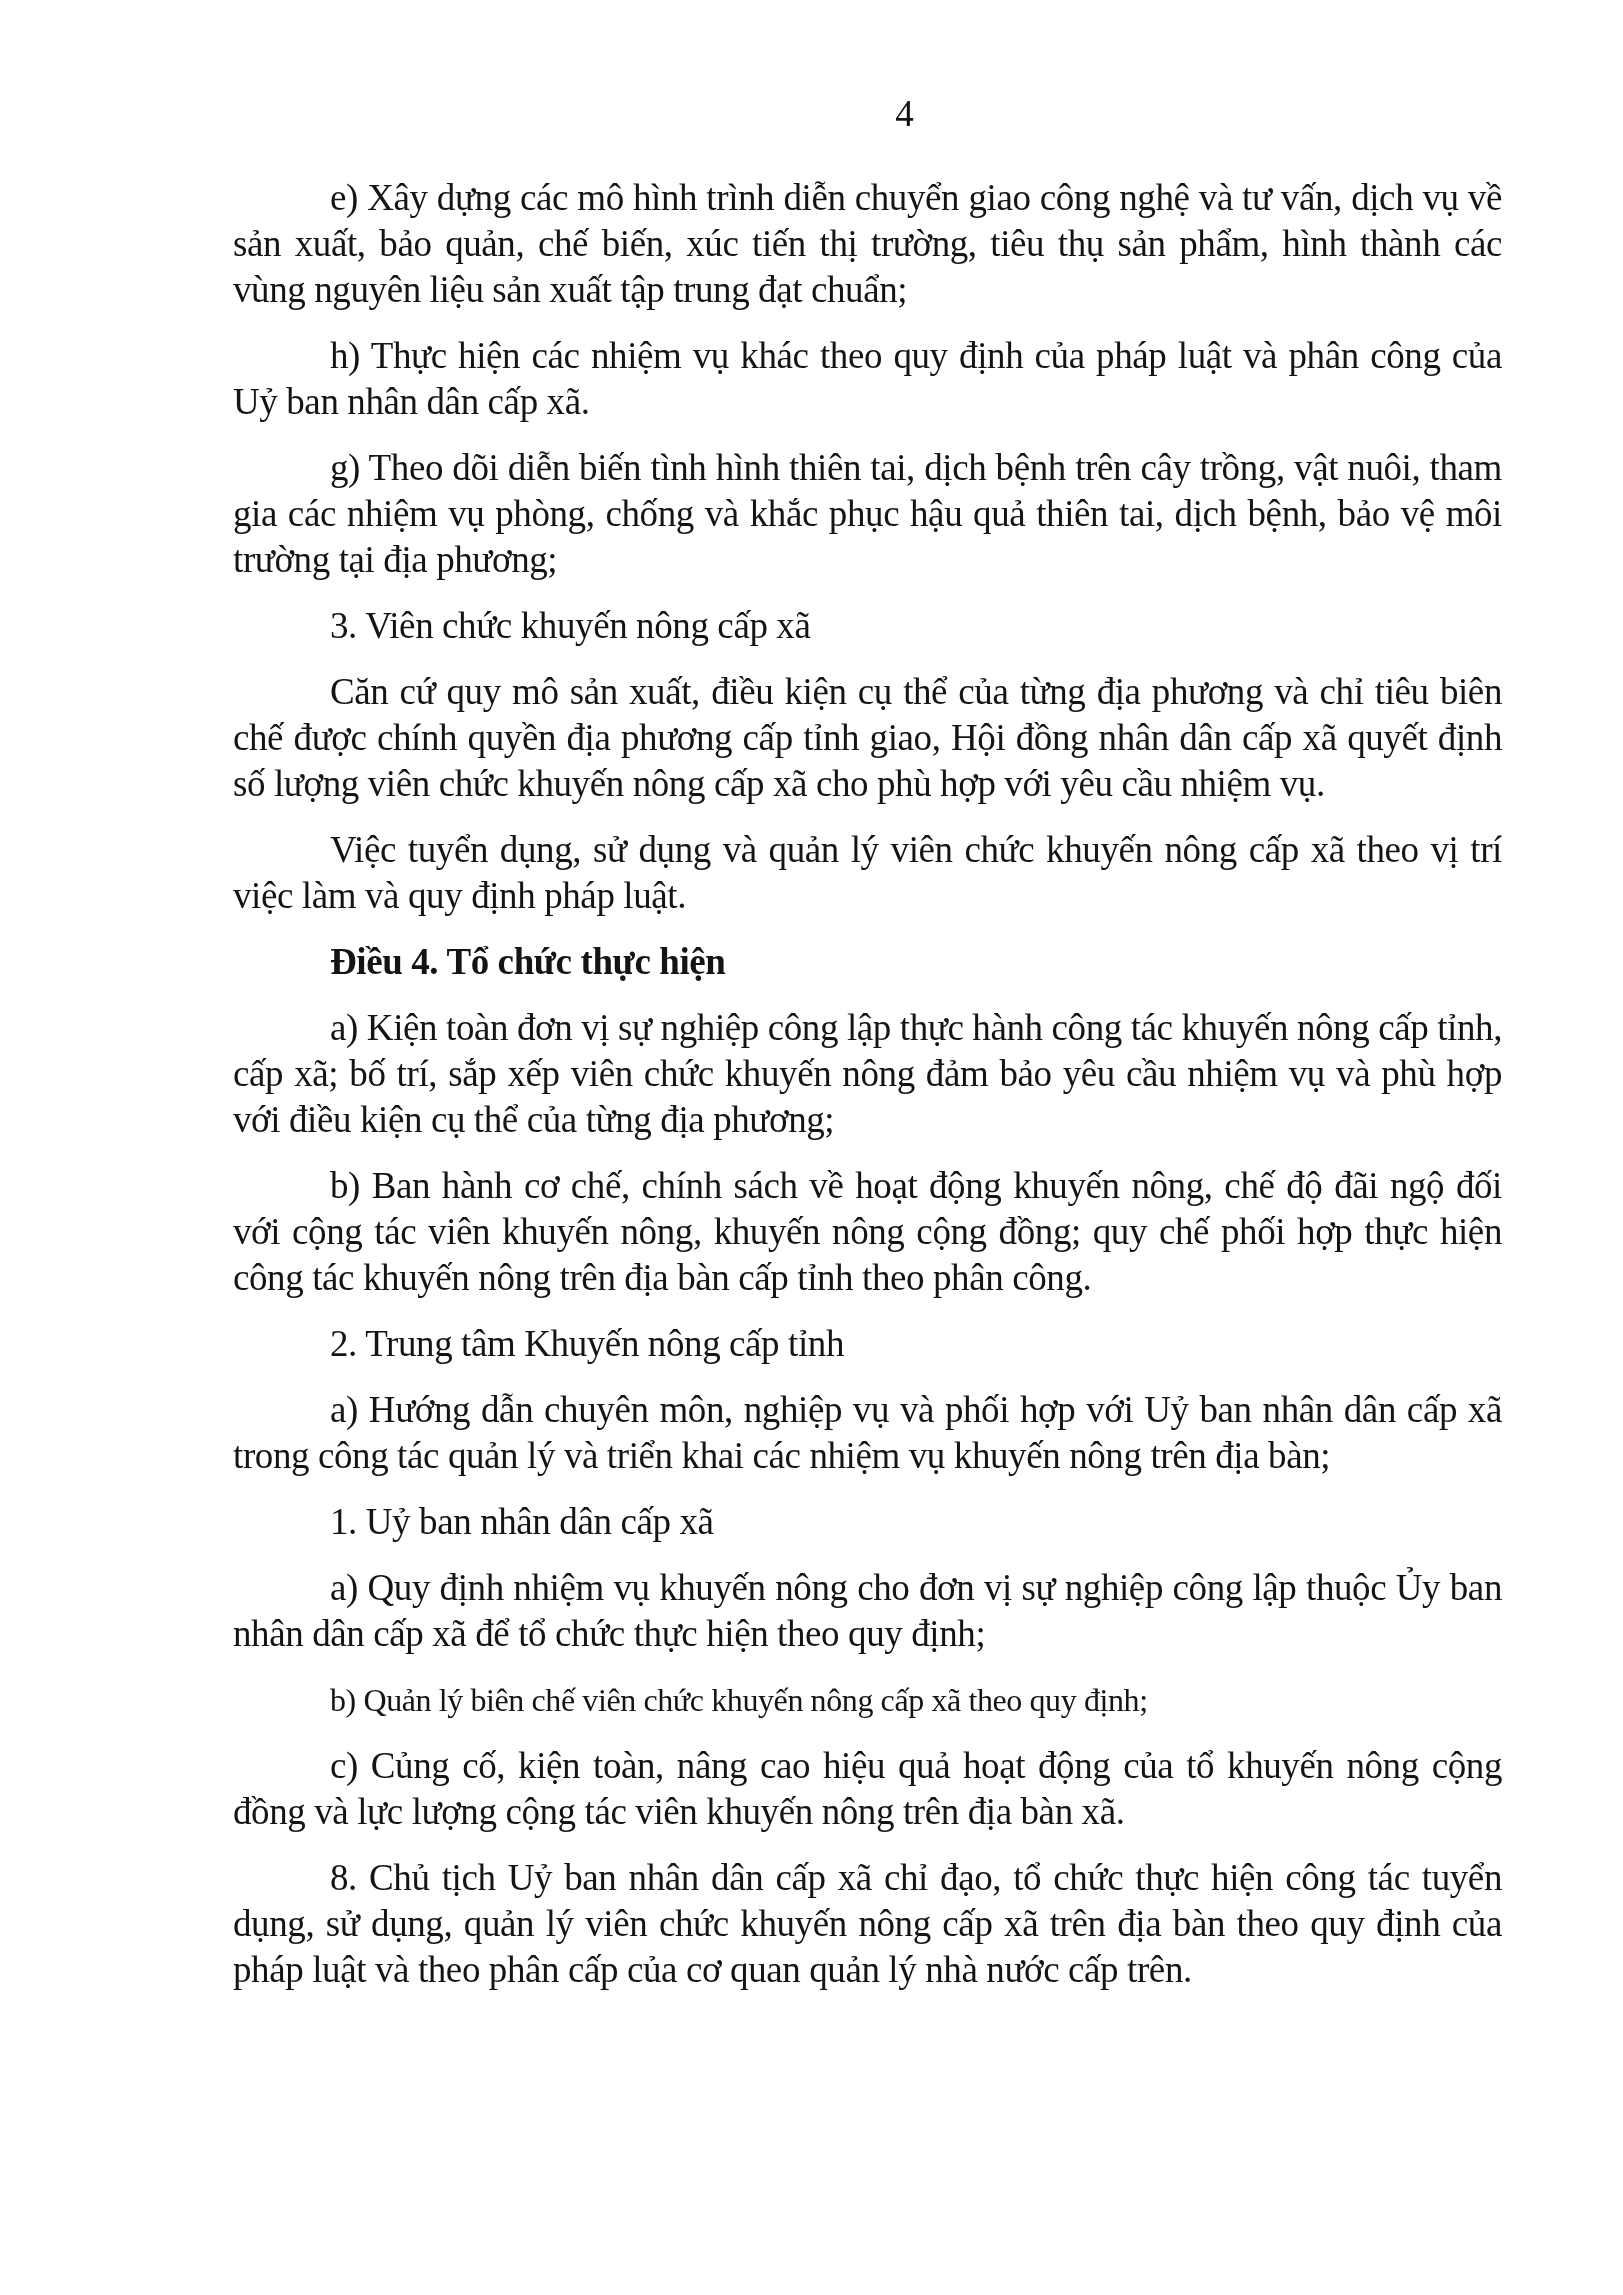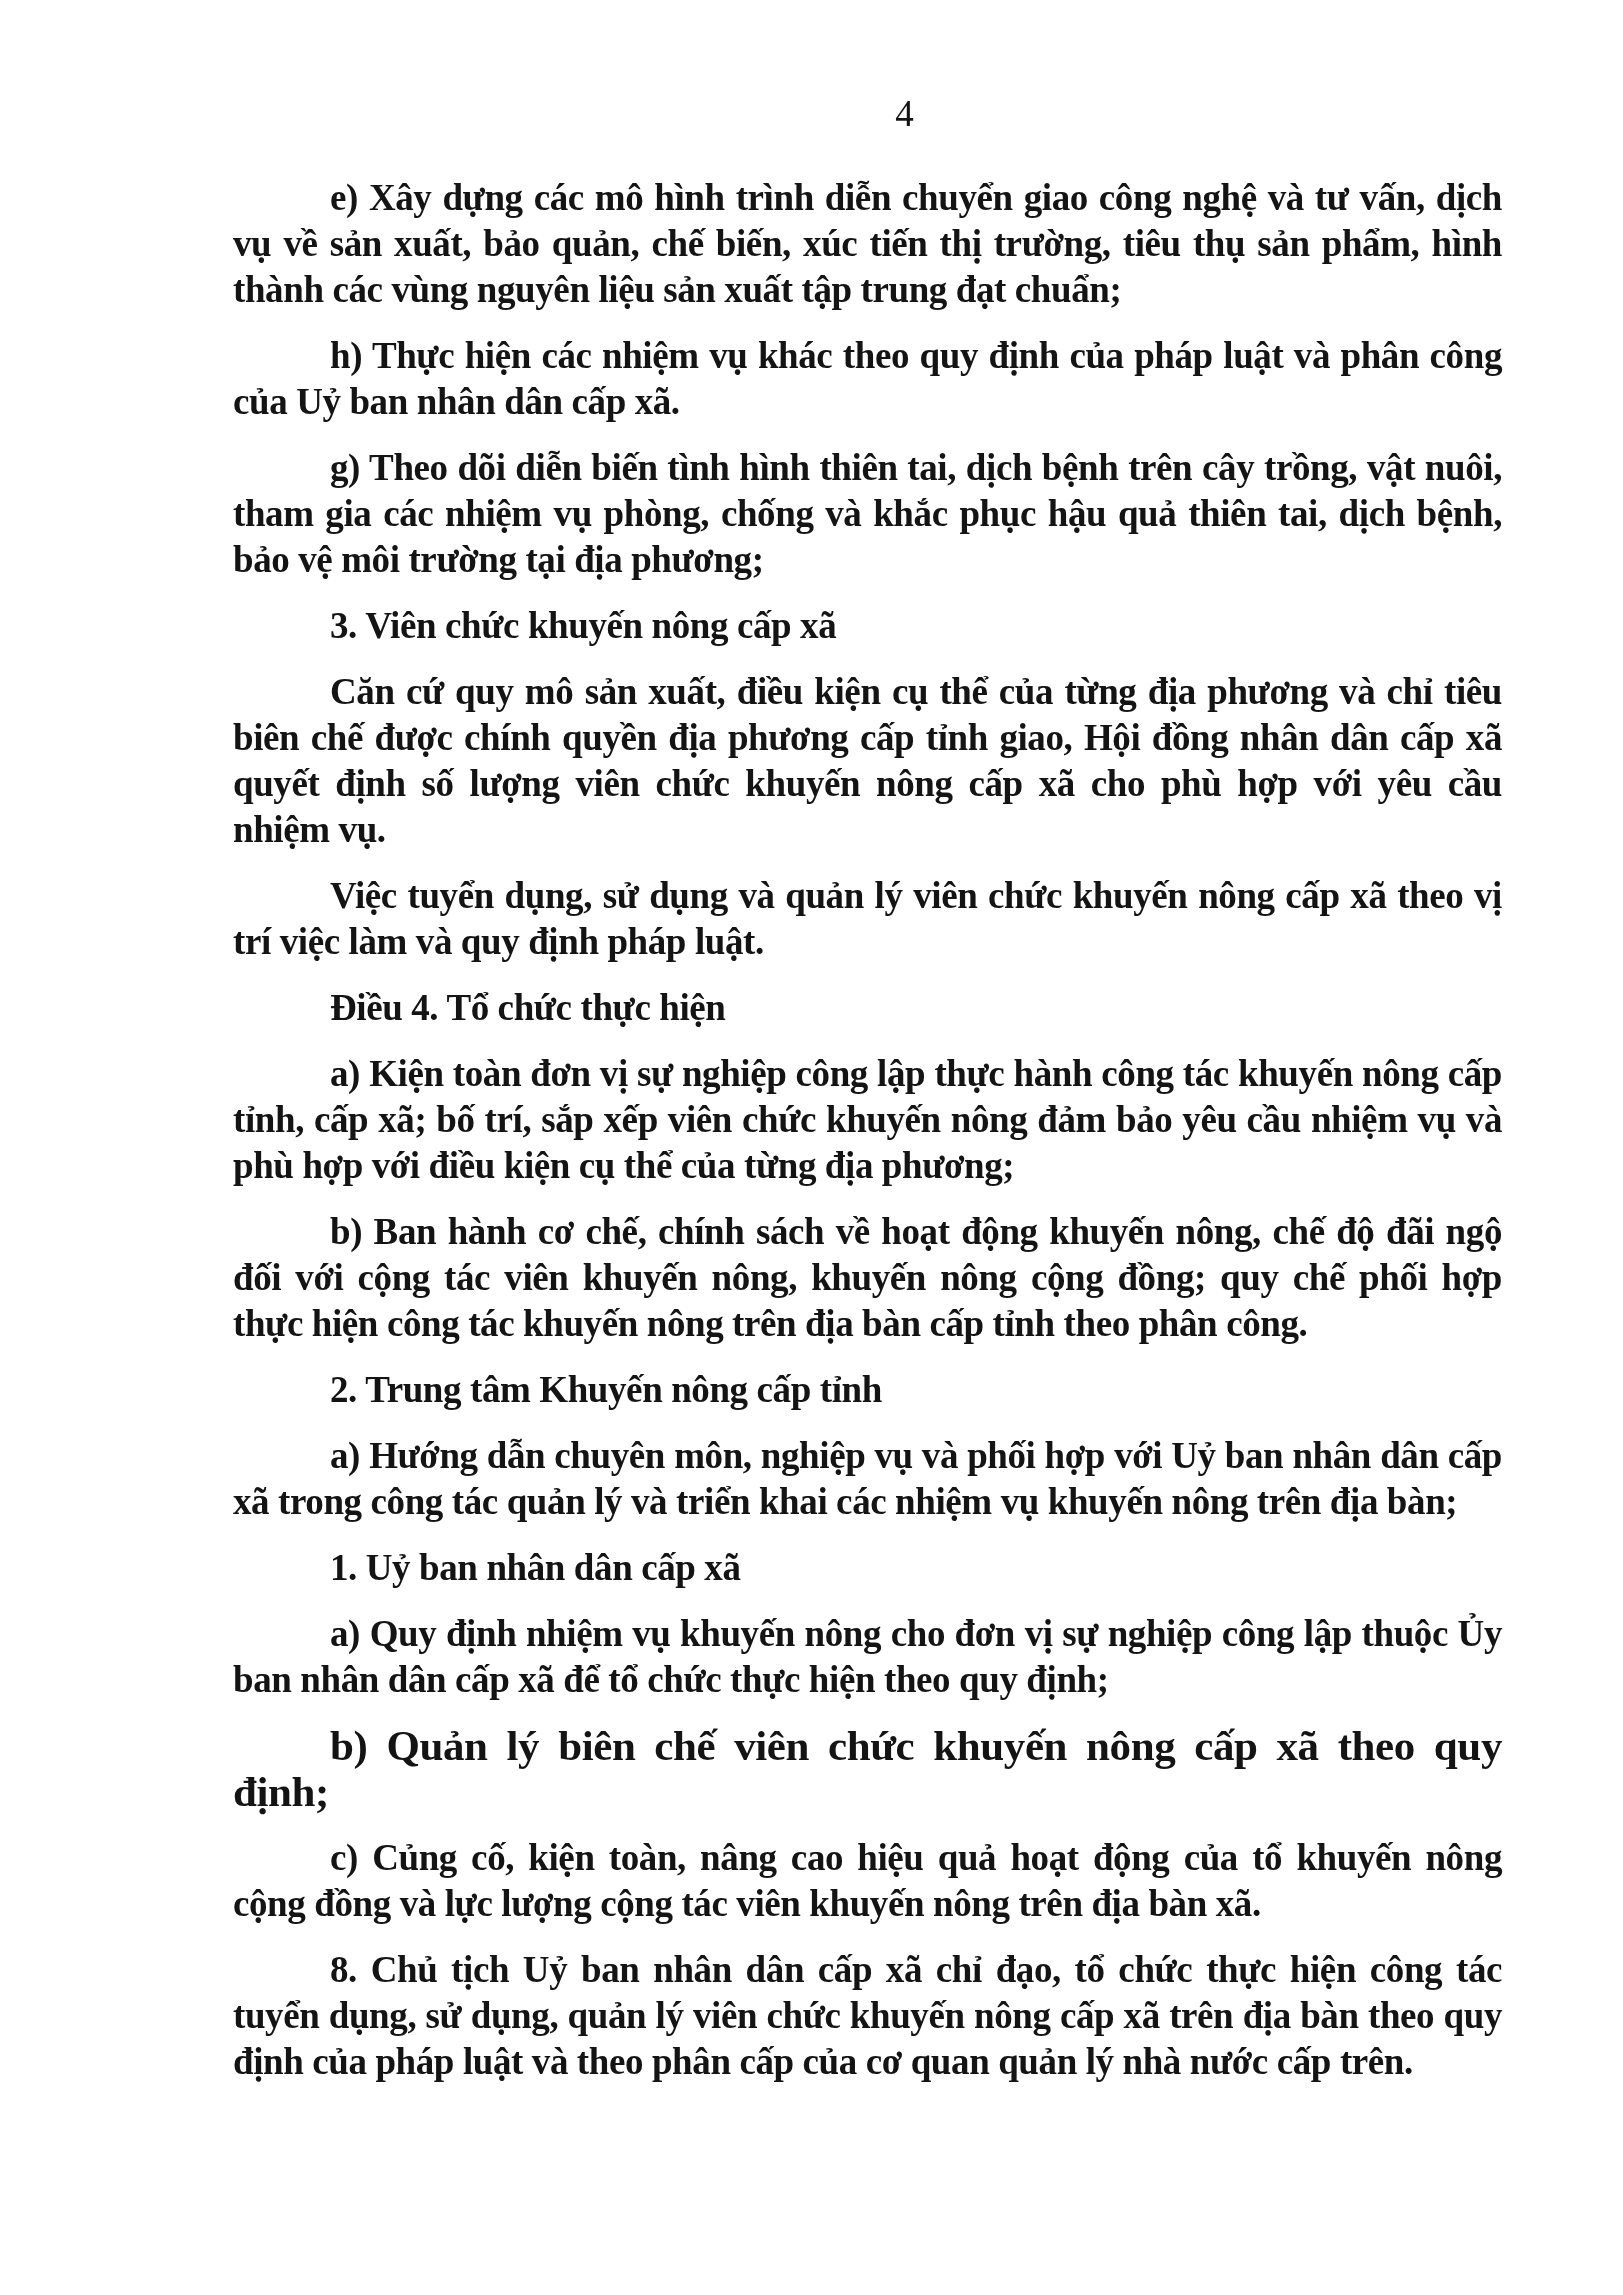--- a/index.html
+++ b/index.html
@@ -31,32 +31,31 @@
     margin: 0 0 39px 0;
   }
   .content p {
     margin: 0 0 20px 0;
     font-size: 37px;
     line-height: 46px;
     text-align: justify;
     text-indent: 97px;
     letter-spacing: -0.4px;
     hyphens: none;
-    font-weight: bold;
   }
   .content p.heading {
     font-weight: bold;
   }
   .content p.fit {
     white-space: nowrap;
     letter-spacing: -2px;
     word-spacing: -1.6px;
   }
   .content p.sub {
-    font-size: 43px;
+    font-size: 32px;
     line-height: 46px;
   }
 </style>
 </head>
 <body>
 
 <div class="page">
   <div class="content">
     <div class="page-num">4</div>
 

